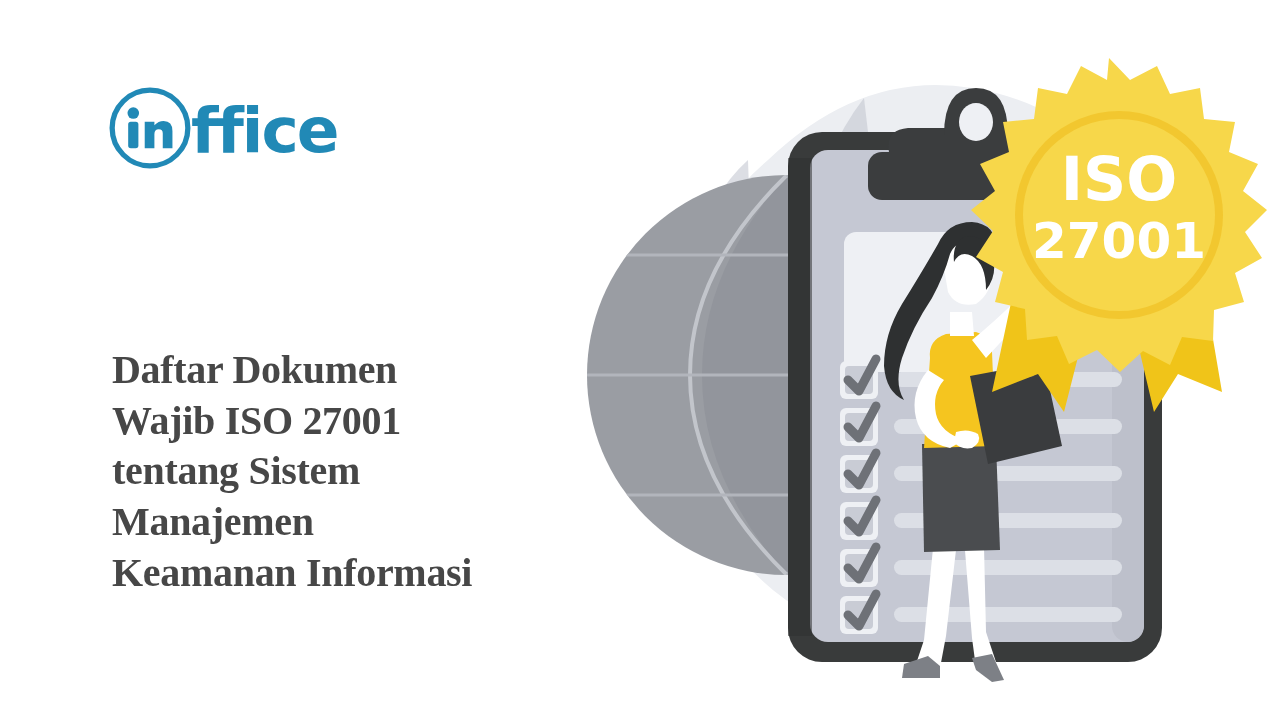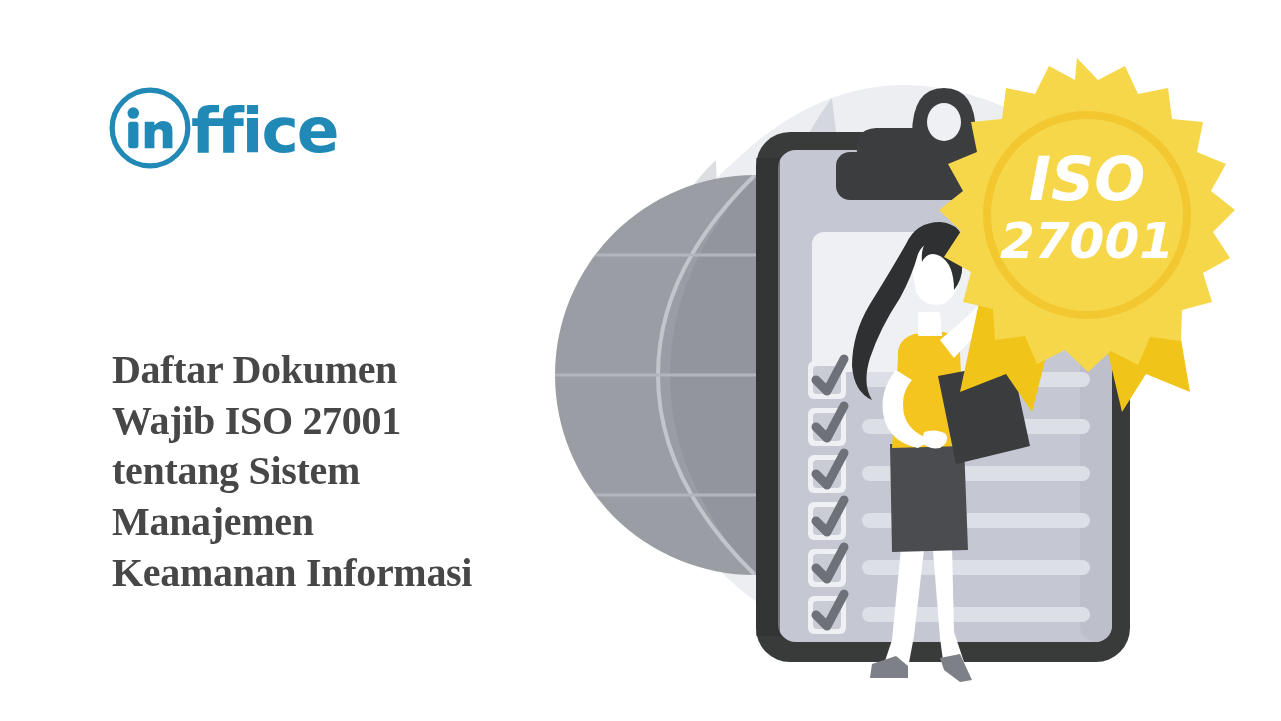--- a/index.html
+++ b/index.html
@@ -55,25 +55,24 @@
     font-size: 40px;
     line-height: 1.27;
     color: #474747;
     letter-spacing: -0.3px;
     white-space: pre-line;
   }
 
   
   #illustration {
     position: absolute;
-    left: 540px;
+    left: 572px;
     top: 40px;
     width: 700px;
     height: 660px;
-    font-style: italic;
   }
   #illustration svg {
     display: block;
     width: 700px;
     height: 660px;
   }
 </style>
 </head>
 <body>
 

